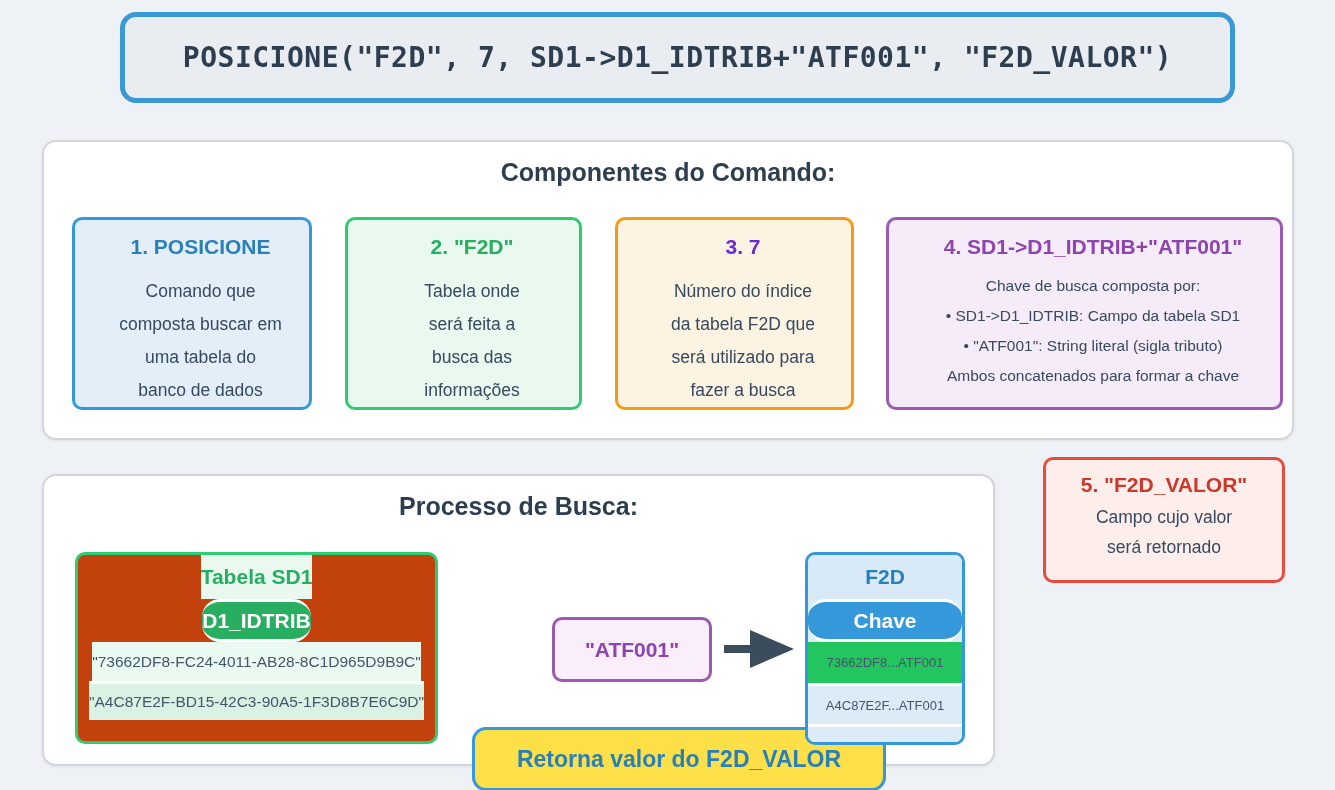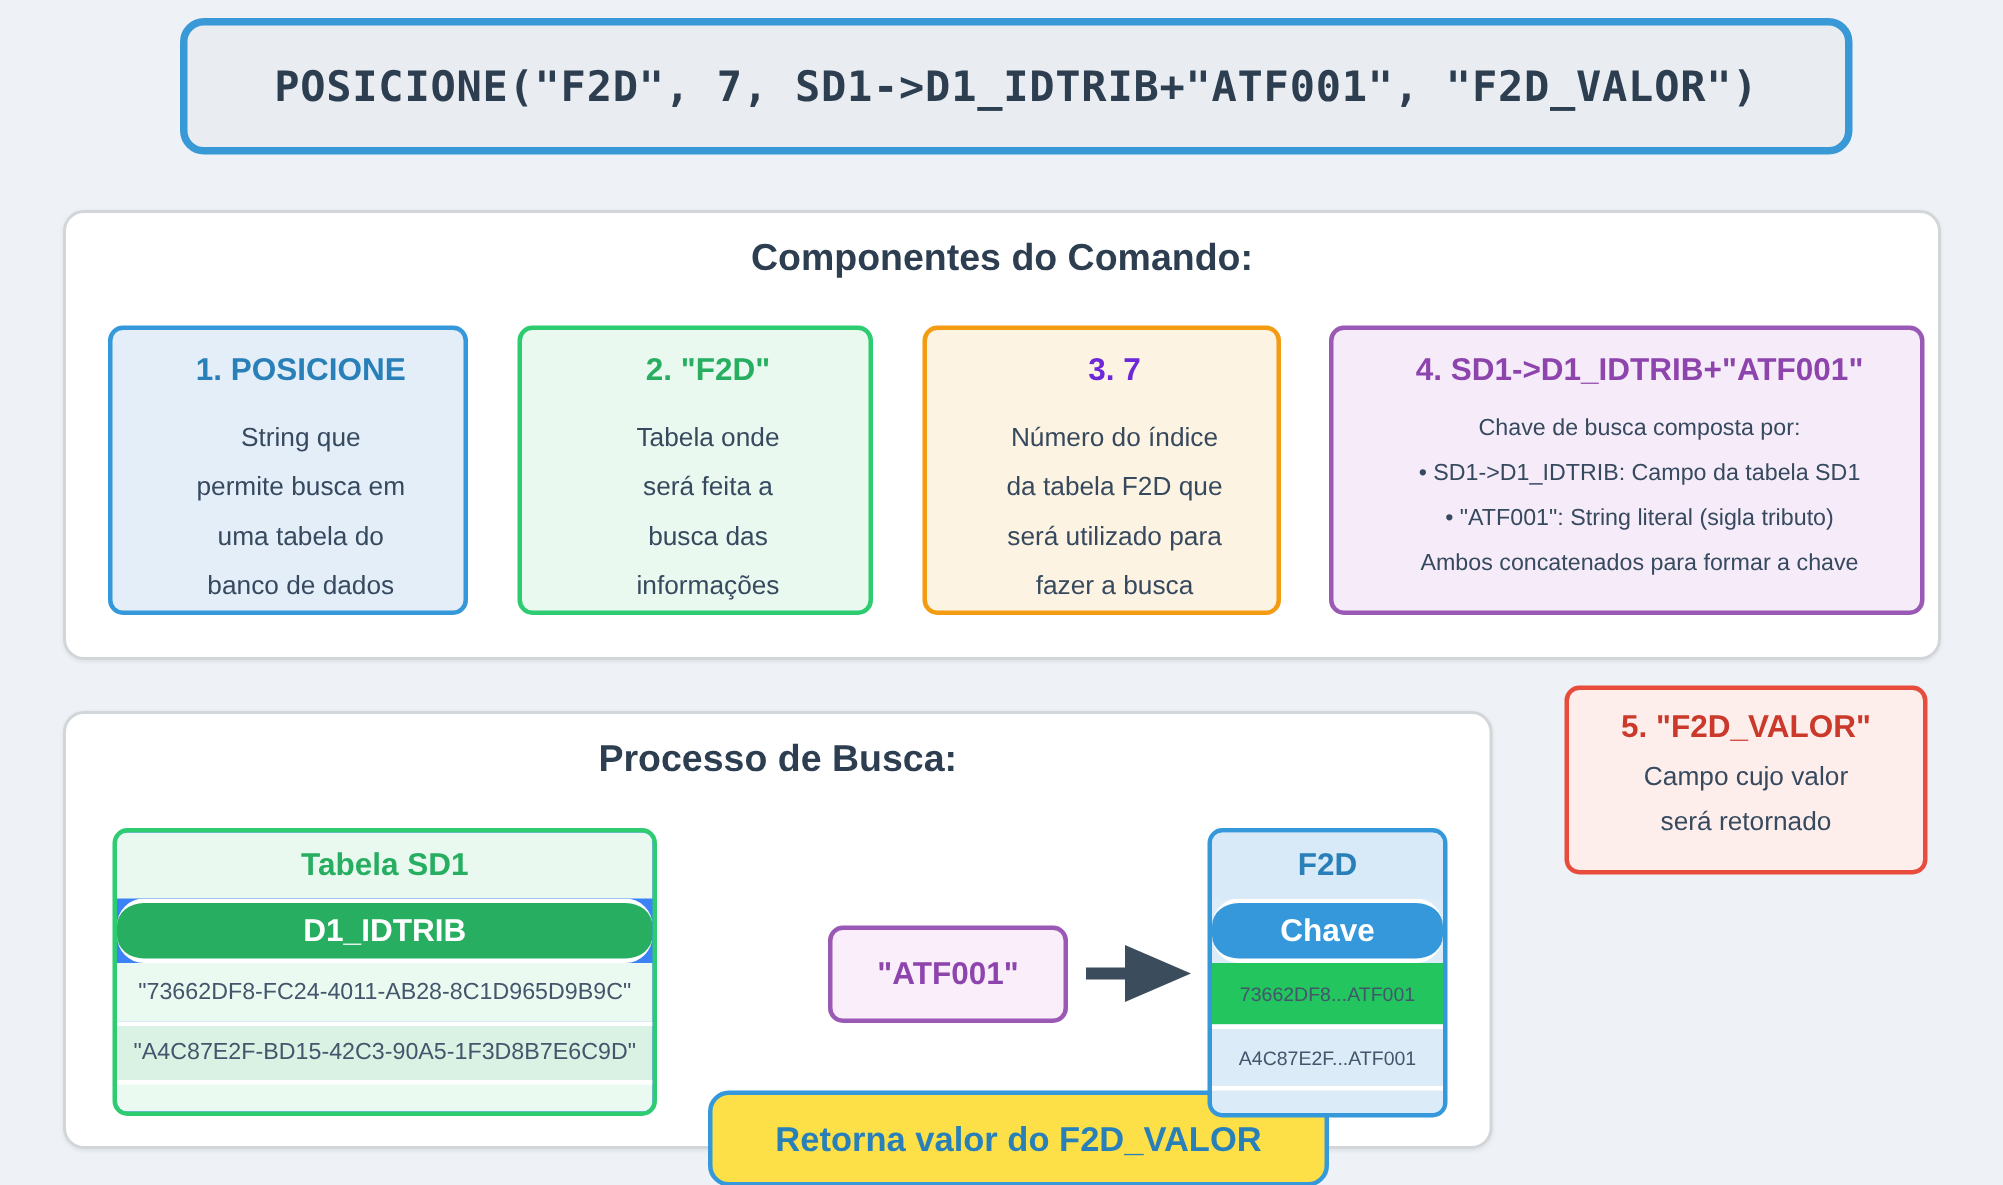--- a/index.html
+++ b/index.html
@@ -49,21 +49,21 @@
   .dtable { position:absolute; border-width:3px; border-style:solid; border-radius:10px;
             overflow:hidden; display:flex; flex-direction:column; }
   .dt-title { flex:0 0 44px; display:flex; align-items:center; justify-content:center;
               font-size:21px; font-weight:bold; }
   .dt-col { flex:0 0 43px; display:flex; align-items:center; justify-content:center;
             font-size:21px; font-weight:bold; color:#ffffff;
             border-top:3px solid #fff; border-bottom:3px solid #fff;border-radius:18px; }
   .dt-row { display:flex; align-items:center; justify-content:center; color:#44566b; }
   .dt-fill { flex:1 1 auto; border-top:3px solid #fff; }
 
-  .sd1-table { left:31px; top:76px; width:363px; height:192px; border-color:#2ecc71; background:#3b82f6; }
+  .sd1-table { left:31px; top:76px; width:363px; height:192px; border-color:#2ecc71; background:#c2410c;align-items:center; }
   .sd1-table .dt-title { background:#e9f9f0; color:#27ae60; }
   .sd1-table .dt-col   { background:#27ae60; }
   .sd1-table .dt-row   { flex:0 0 39px; font-size:15.5px; }
   .sd1-table .dt-row.r1 { background:#eafaf1; }
   .sd1-table .dt-row.r2 { background:#d9f2e4; border-top:3px solid #fff; }
   .sd1-table .dt-fill  { background:#eafaf1; }
 
   .f2d-table { left:761px; top:76px; width:160px; height:193px; border-color:#3498db;
                background:#dcebf8; z-index:3; }
   .f2d-table .dt-title { background:#d8e9f8; color:#2980b9; }
@@ -94,22 +94,22 @@
   <div class="code-box">
     <span class="code-text">POSICIONE("F2D", 7, SD1-&gt;D1_IDTRIB+"ATF001", "F2D_VALOR")</span>
   </div>
 
   <section class="panel components-panel">
     <h2 class="panel-title">Componentes do Comando:</h2>
 
     <div class="card card-blue">
       <div class="card-title">1. POSICIONE</div>
       <div class="card-body">
-        <div>String que</div>
-        <div>permite busca em</div>
+        <div>Comando que</div>
+        <div>composta buscar em</div>
         <div>uma tabela do</div>
         <div>banco de dados</div>
       </div>
     </div>
 
     <div class="card card-green">
       <div class="card-title">2. "F2D"</div>
       <div class="card-body">
         <div>Tabela onde</div>
         <div>será feita a</div>

